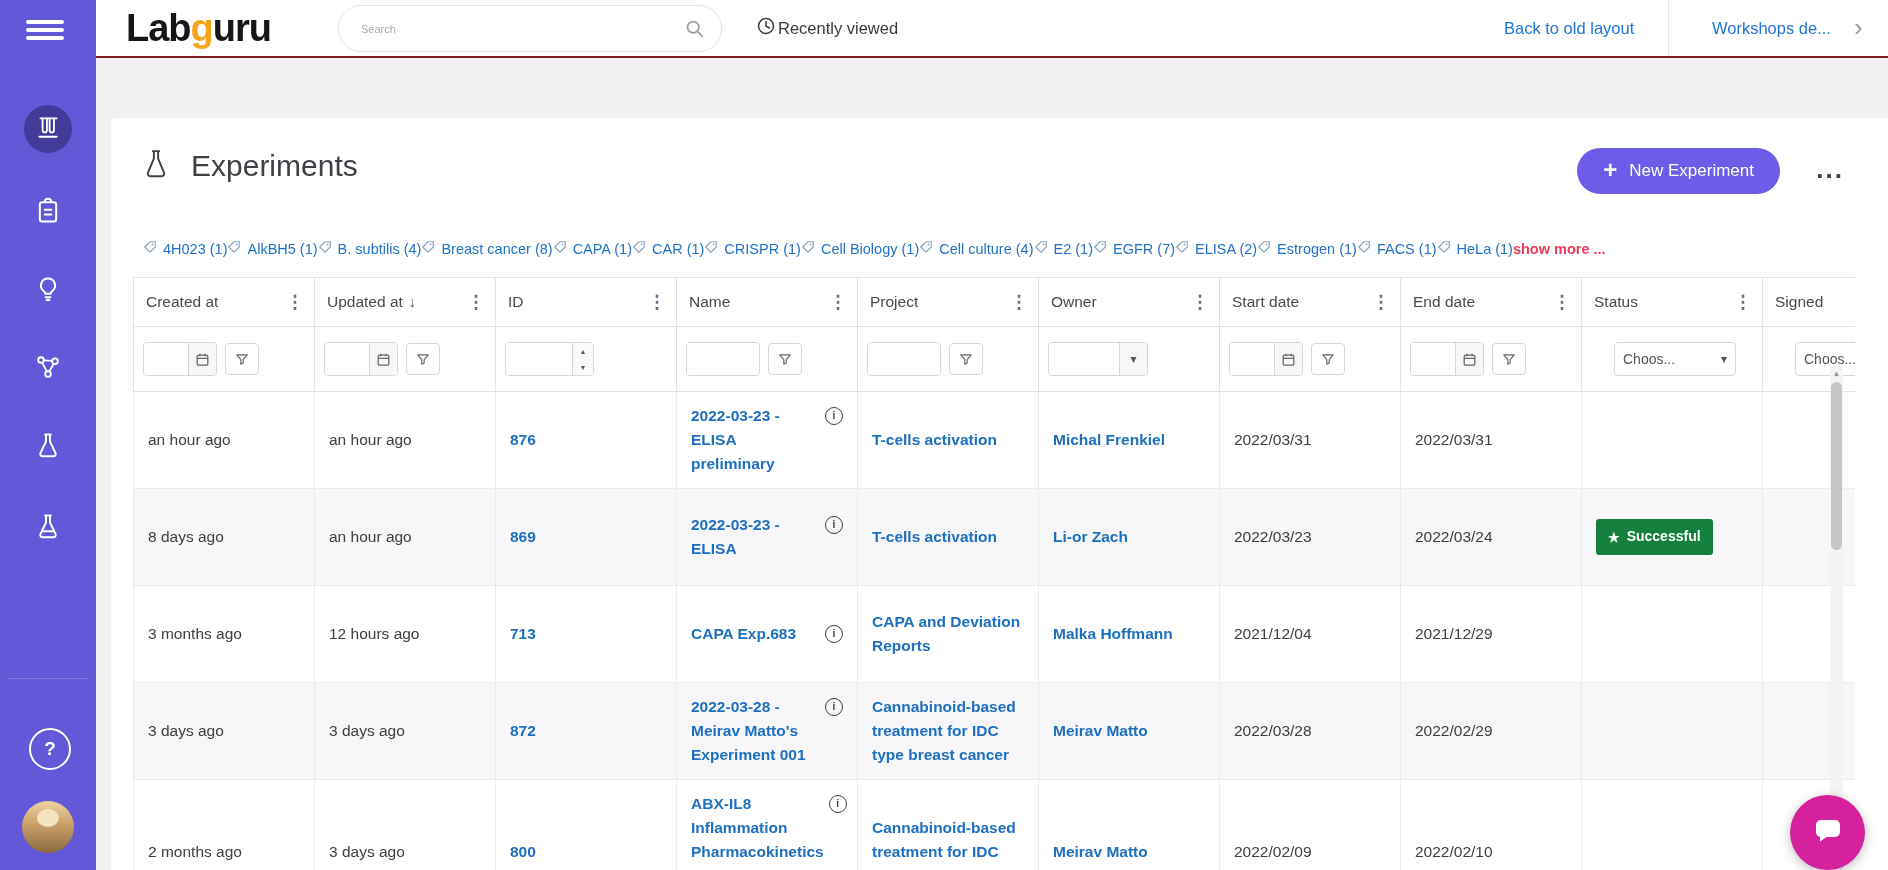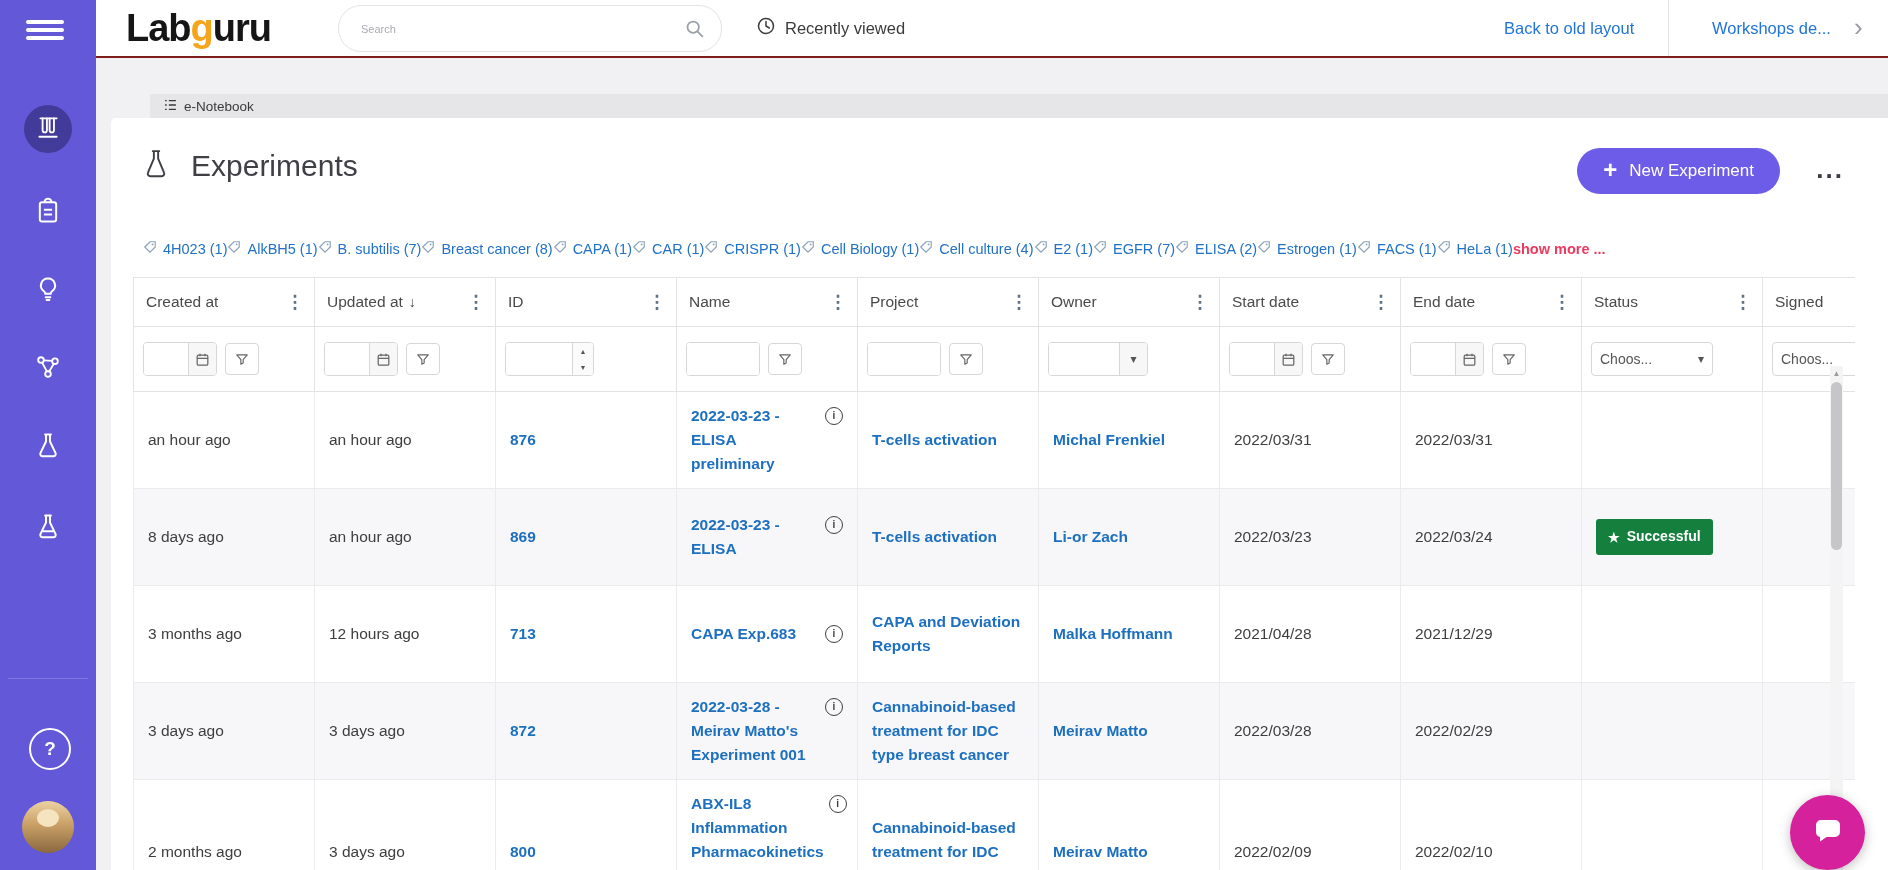--- a/index.html
+++ b/index.html
@@ -26,21 +26,21 @@
   .topbar{position:absolute;left:96px;top:0;right:0;height:56px;background:#fff;border-bottom:2px solid #7f1d1d;z-index:20;}
   .logo{position:absolute;left:30px;top:0;height:56px;line-height:56px;font-size:38px;font-weight:bold;
     letter-spacing:-1px;color:#161616;cursor:pointer;}
   .logo .g{color:#F5A51D;}
   .searchbox{position:absolute;left:242px;top:5px;width:382px;height:45px;border:1px solid #e3e3e6;
     border-radius:23px;background:#fff;}
   .searchbox input{position:absolute;left:20px;top:1px;width:300px;height:41px;border:none;outline:none;
     font-size:11px;color:#333;font-family:inherit;background:transparent;}
   .searchbox input::placeholder{color:#a9abb3;}
   .search-ic{position:absolute;right:16px;top:12px;}
-  .recently{position:absolute;left:660px;top:0;height:56px;display:flex;align-items:center;gap:9px;
+  .recently{position:absolute;left:660px;top:0;height:56px;display:flex;align-items:center;gap:2px;
     font-size:16.5px;color:#3b3b3b;cursor:pointer;}
   .back-link{position:absolute;left:1408px;top:0;height:56px;line-height:56px;font-size:16.5px;
     color:#2175d9;cursor:pointer;white-space:nowrap;}
   .top-divider{position:absolute;left:1572px;top:0;width:1px;height:56px;background:#e6e6e6;}
   .workshops{position:absolute;left:1616px;top:0;height:56px;line-height:56px;font-size:16.5px;
     color:#2175d9;cursor:pointer;white-space:nowrap;max-width:132px;overflow:hidden;}
   .chev-right{position:absolute;left:1758px;top:0;height:56px;line-height:54px;font-size:26px;color:#9a9aa2;cursor:pointer;}
 
   
   .crumb-strip{position:absolute;left:150px;top:94px;right:0;height:24px;background:#e6e6e8;z-index:5;}
@@ -82,21 +82,21 @@
   .fgroup input.numin{width:56px;}
   .fgroup input.comboin{width:60px;}
   .calbtn,.caretbtn{width:28px;border:none;border-left:1px solid #d7d7da;background:#f7f7f8;
     display:flex;align-items:center;justify-content:center;cursor:pointer;padding:0;}
   .caretbtn{font-size:12px;color:#555;}
   .spincol{display:flex;flex-direction:column;width:20px;border-left:1px solid #d7d7da;background:#fbfbfc;}
   .sarr{flex:1;display:flex;align-items:center;justify-content:center;font-size:7px;color:#555;cursor:pointer;}
   .funnelbtn{width:34px;height:32px;border:1px solid #d7d7da;border-radius:4px;background:#fff;
     display:flex;align-items:center;justify-content:center;cursor:pointer;padding:0;}
   .fselect{width:104px;height:32px;border:1px solid #d7d7da;border-radius:4px;background:#fff;
-    display:flex;align-items:center;justify-content:space-between;padding:0 8px;font-size:14px;color:#555;cursor:pointer;}
+    display:flex;align-items:center;justify-content:space-between;padding:0 8px;font-size:14px;color:#555;cursor:pointer;margin-left:23px;}
   .fselect .caret{font-size:12px;color:#555;}
 
   .grid tbody.rows td{border:1px solid #ebebee;padding:12px 14px;height:72px;vertical-align:middle;
     line-height:1.55;color:#3e3e3e;}
   .grid tbody.rows tr:nth-child(even) td{background:#f7f7f9;}
   .grid a{color:#1D6FC0;font-weight:bold;text-decoration:none;cursor:pointer;}
   .nwrap{display:flex;align-items:flex-start;gap:5px;}
   .nwrap a{flex:1;}
   .info{flex:0 0 auto;width:16px;height:16px;margin-top:3px;border:1.6px solid #3f3f3f;border-radius:50%;
     display:flex;align-items:center;justify-content:center;font-size:10px;font-weight:bold;
@@ -216,30 +216,20 @@
       </span>
       <span>Recently viewed</span>
     </div>
 
     <span class="back-link">Back to old layout</span>
     <span class="top-divider"></span>
     <span class="workshops">Workshops de...</span>
     <span class="chev-right">›</span>
   </div>
 
-  <div class="crumb-strip">
-    <span class="crumb-tab">
-      <span>
-        <svg width="13" height="12" viewBox="0 0 24 22" fill="none" stroke="#3a3a3a" stroke-width="2.6">
-          <path d="M2 3h3M2 11h3M2 19h3M9 3h13M9 11h13M9 19h13"></path>
-        </svg>
-      </span>
-      <span>e-Notebook</span>
-    </span>
-  </div>
 
   <div class="card">
 
     <div class="title-row">
       <span>
         <svg width="26" height="30" viewBox="0 0 24 28" fill="none" stroke="#3f3f46" stroke-width="1.8" stroke-linecap="round" stroke-linejoin="round">
           <path d="M9 2h6M10 2v7L4.5 22a2.4 2.4 0 0 0 2.2 3.4h10.6a2.4 2.4 0 0 0 2.2-3.4L14 9V2"></path>
         </svg>
       </span>
       <h1>Experiments</h1>
@@ -264,21 +254,21 @@
               <path d="M3 12l9-9h9v9l-9 9z"></path>
               <circle cx="16.5" cy="7.5" r="1.6" fill="#8CA2B8" stroke="none"></circle>
             </svg></span>
           <span>AlkBH5 (1)</span>
         </a>
       <a class="tag">
           <span><svg width="14" height="14" viewBox="0 0 24 24" fill="none" stroke="#8CA2B8" stroke-width="2">
               <path d="M3 12l9-9h9v9l-9 9z"></path>
               <circle cx="16.5" cy="7.5" r="1.6" fill="#8CA2B8" stroke="none"></circle>
             </svg></span>
-          <span>B. subtilis (7)</span>
+          <span>B. subtilis (4)</span>
         </a>
       <a class="tag">
           <span><svg width="14" height="14" viewBox="0 0 24 24" fill="none" stroke="#8CA2B8" stroke-width="2">
               <path d="M3 12l9-9h9v9l-9 9z"></path>
               <circle cx="16.5" cy="7.5" r="1.6" fill="#8CA2B8" stroke="none"></circle>
             </svg></span>
           <span>Breast cancer (8)</span>
         </a>
       <a class="tag">
           <span><svg width="14" height="14" viewBox="0 0 24 24" fill="none" stroke="#8CA2B8" stroke-width="2">
@@ -559,21 +549,21 @@
             <td>
                 <div class="nwrap">
                   <a>CAPA Exp.683</a>
                   <span class="info">
                     <span>i</span>
                   </span>
                 </div>
               </td>
             <td><a>CAPA and Deviation Reports</a></td>
             <td><a>Malka Hoffmann</a></td>
-            <td>2021/04/28</td>
+            <td>2021/12/04</td>
             <td>2021/12/29</td>
             <td></td>
             <td></td>
           </tr>
           <tr>
             <td>3 days ago</td>
             <td>3 days ago</td>
             <td><a>872</a></td>
             <td>
                 <div class="nwrap">

